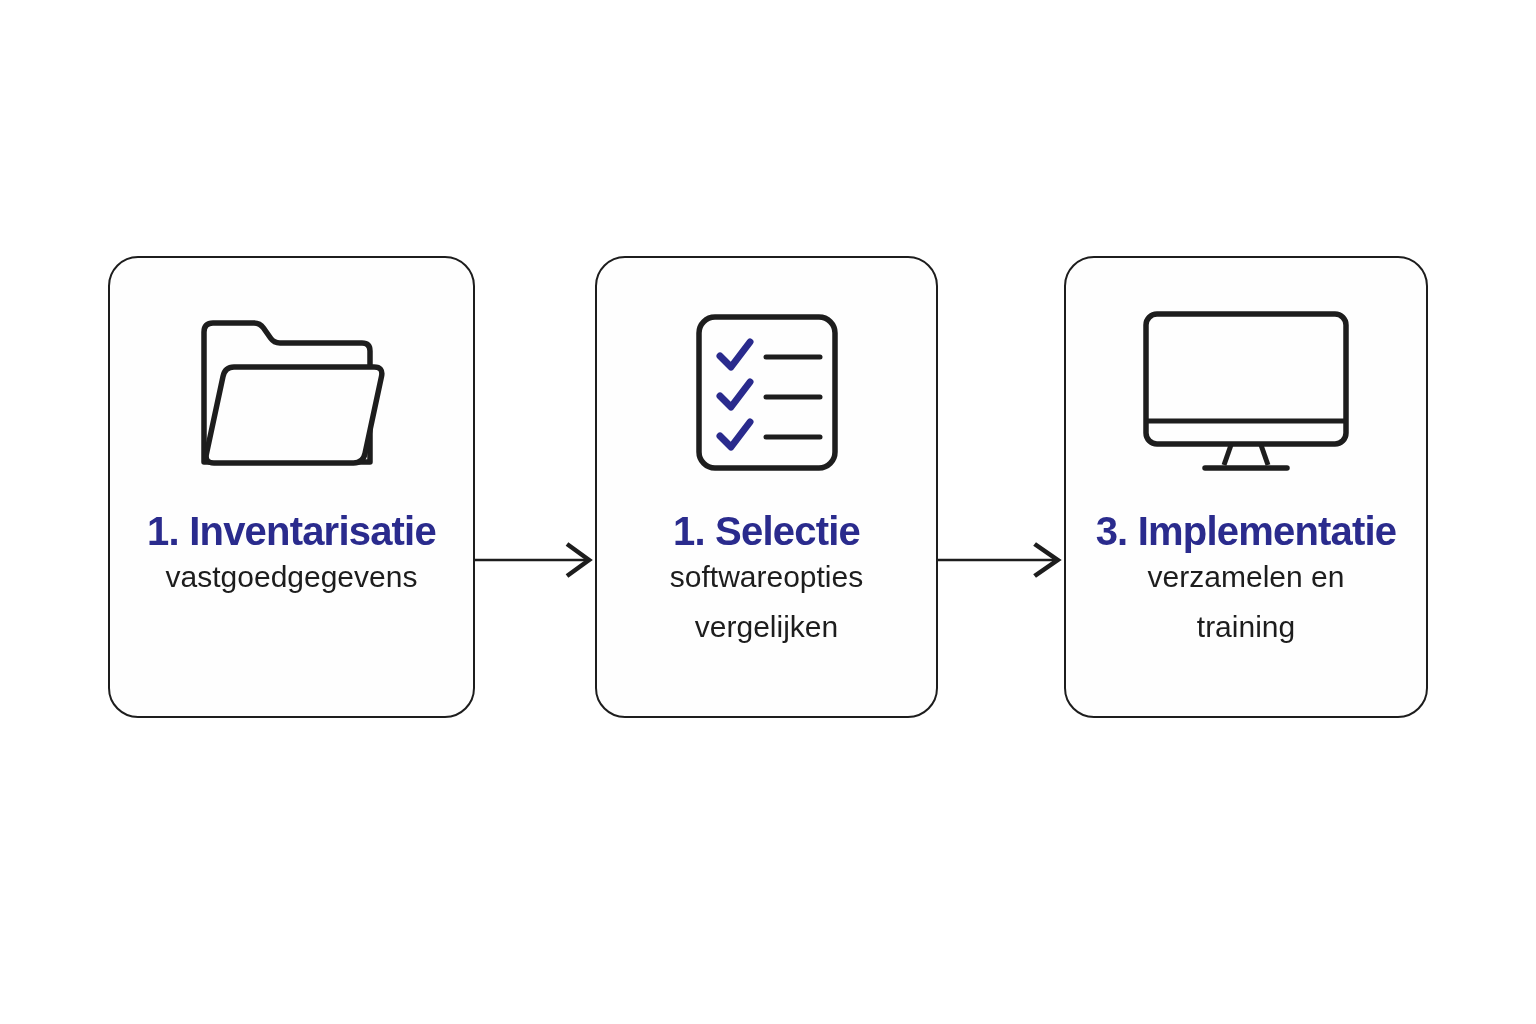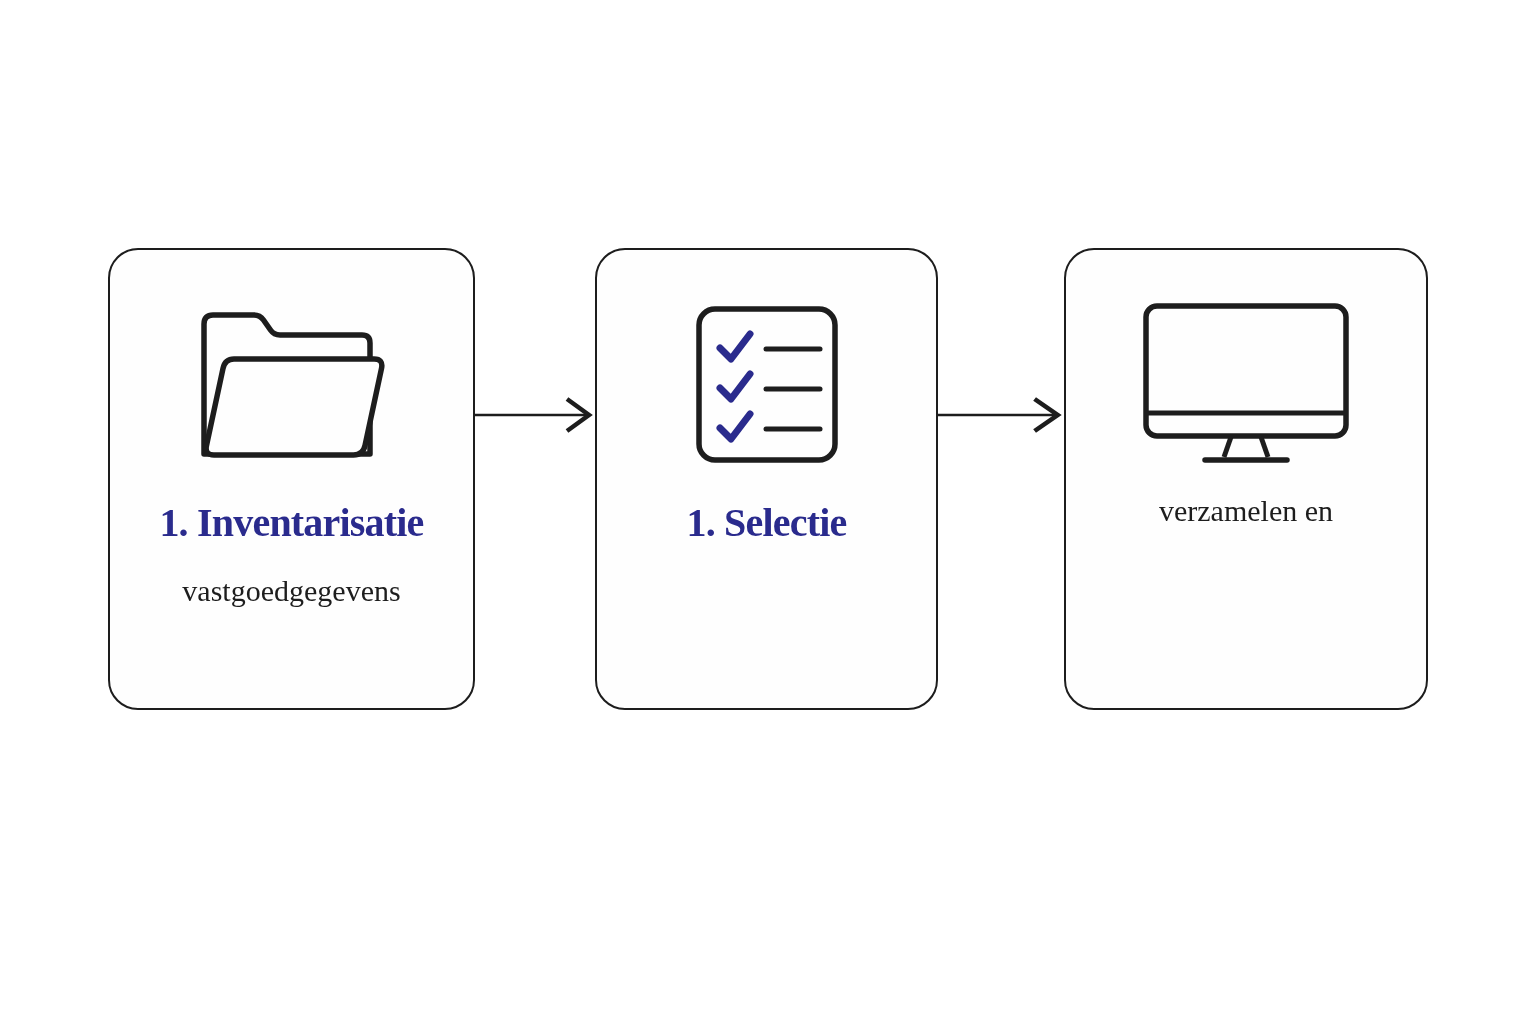--- a/index.html
+++ b/index.html
@@ -10,27 +10,26 @@
   }
   .canvas {
     position: relative;
     width: 1536px;
     height: 1024px;
     background: #ffffff;
     overflow: hidden;
   }
   .flow-row {
     position: absolute;
-    top: 248px;
+    top: 256px;
     left: 0;
     width: 100%;
     display: flex;
     justify-content: center;
-    align-items: flex-start;
-    font-family: Liberation Serif, serif;
+    align-items: center;
   }
   .step-card {
     box-sizing: border-box;
     height: 462px;
     background: #fefefe;
     border: 2.5px solid #1d1d1d;
     border-radius: 30px;
     display: flex;
     flex-direction: column;
     align-items: center;
@@ -49,21 +48,20 @@
   .step-title {
     margin-top: 38px;
     font-size: 40px;
     font-weight: 700;
     line-height: 42px;
     letter-spacing: -0.8px;
     color: #2a2b8d;
     white-space: nowrap;
   }
   .step-desc {
-    margin-top: 22px;
     font-size: 30px;
     line-height: 50px;
     color: #1d1d1d;
     text-align: center;
   }
   .arrow-gap {
     flex: 0 0 auto;
     display: flex;
     align-items: flex-start;
   }
@@ -116,38 +114,44 @@
           <rect class="ol" x="3" y="3" width="136" height="151" rx="16"></rect>
           <path class="chk" d="M 24,42 L 35,53 L 54,28"></path>
           <path class="chk" d="M 24,82 L 35,93 L 54,68"></path>
           <path class="chk" d="M 24,122 L 35,133 L 54,108"></path>
           <path class="ln" d="M 70,43 H 124"></path>
           <path class="ln" d="M 70,83 H 124"></path>
           <path class="ln" d="M 70,123 H 124"></path>
         </svg>
       </div>
       <div class="step-title">1. Selectie</div>
+      <div class="step-desc">
+        <div>softwareopties</div>
+        <div>vergelijken</div>
+      </div>
     </div>
 
     <div class="arrow-gap gap-2">
       <svg class="arrow-svg" viewBox="0 0 120 44" preserveAspectRatio="none" aria-hidden="true">
         <line class="shaft" x1="0" y1="22" x2="112" y2="22"></line>
         <path class="head" d="M 92,6 L 114,22 L 92,38"></path>
       </svg>
     </div>
 
     <div class="step-card card-3">
       <div class="icon-box">
         <svg width="206" height="162" viewBox="0 0 206 162" aria-hidden="true">
           <rect class="ol" x="3" y="3" width="200" height="130" rx="11"></rect>
           <line class="ln2" x1="3" y1="110" x2="203" y2="110"></line>
           <path class="ln2" d="M 88,134 L 81,154"></path>
           <path class="ln2" d="M 118,134 L 125,154"></path>
           <line class="lnr" x1="62" y1="157" x2="144" y2="157"></line>
         </svg>
       </div>
+      <div class="step-title">3. Implementatie</div>
       <div class="step-desc">
         <div>verzamelen en</div>
+        <div>training</div>
       </div>
     </div>
 
   </div>
 </div>
 
 </body></html>

